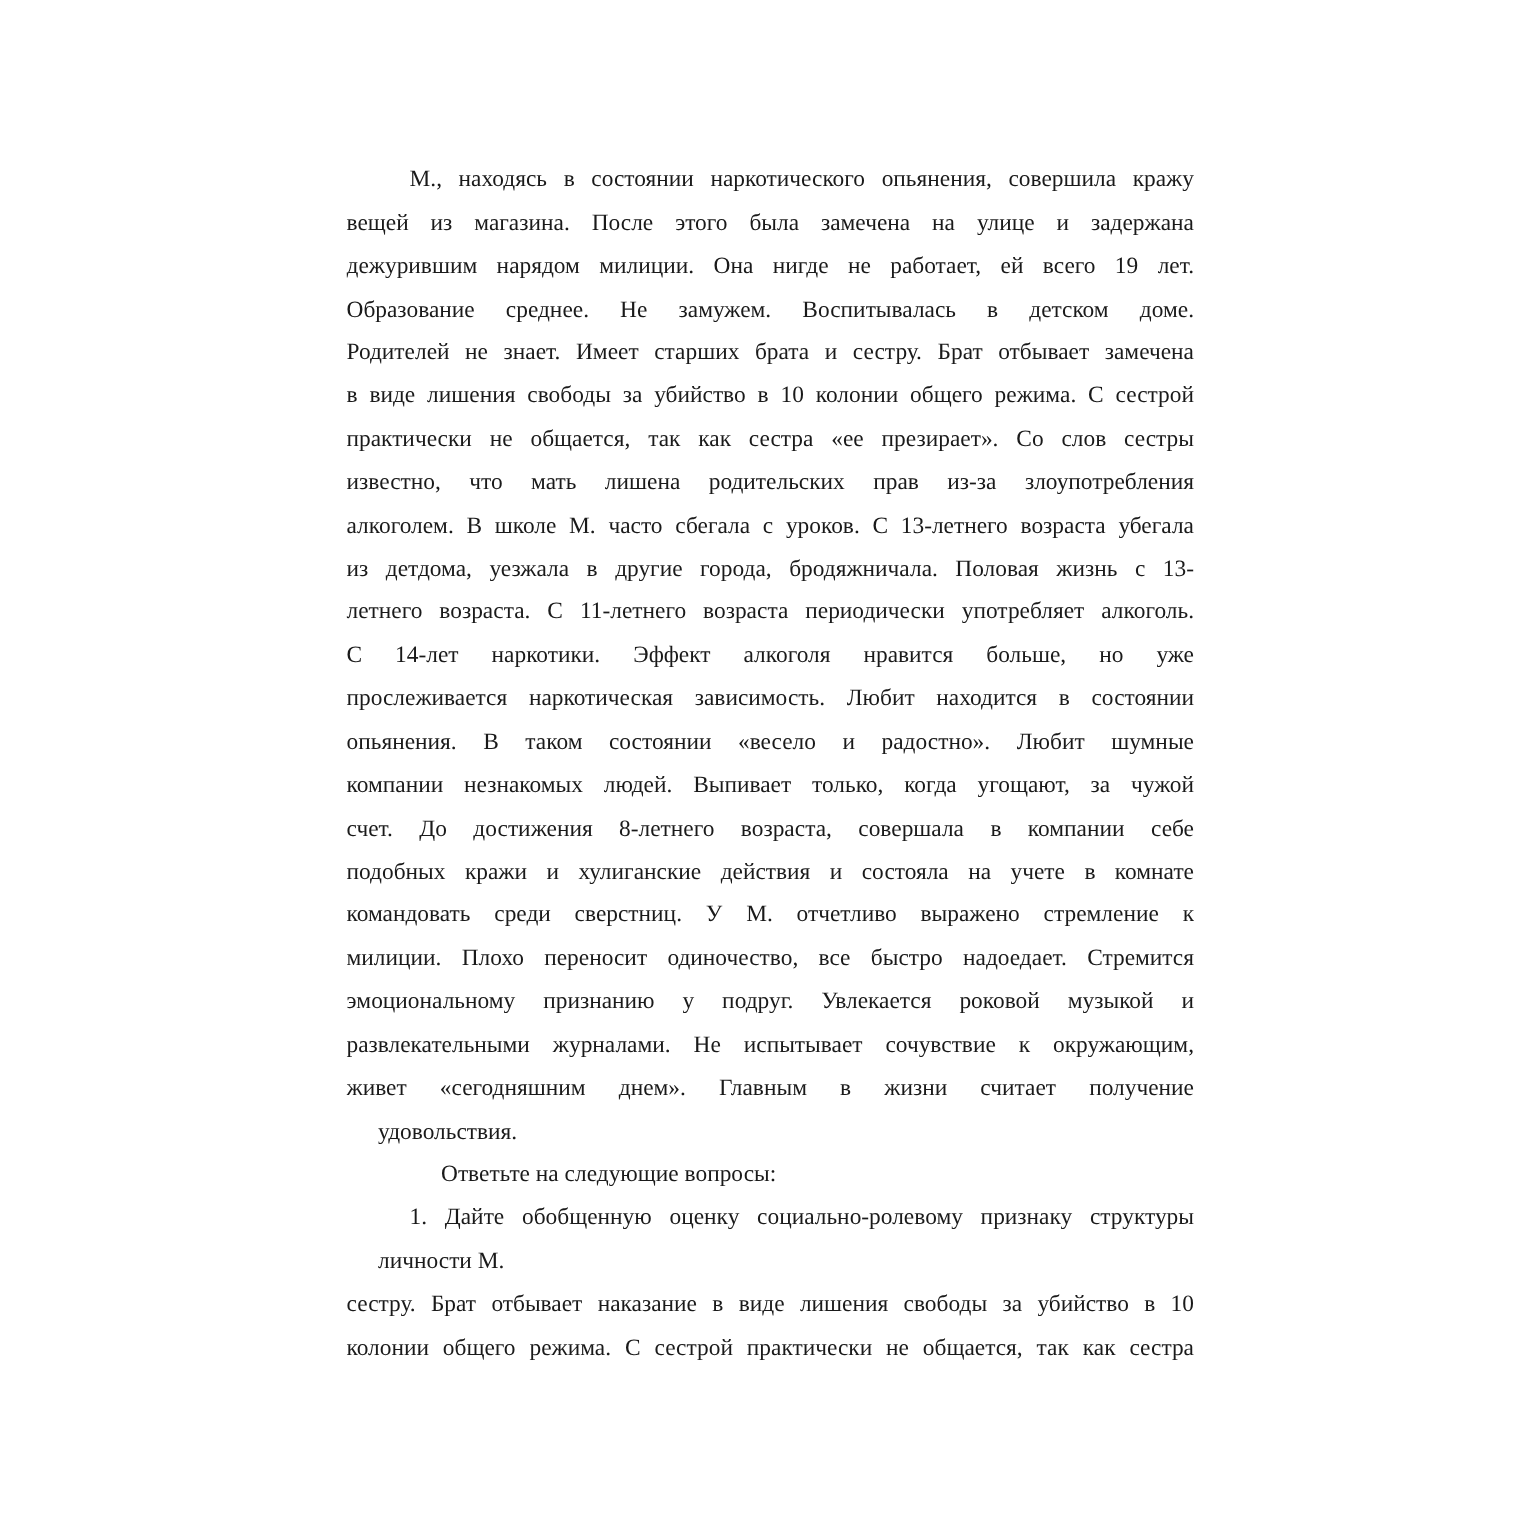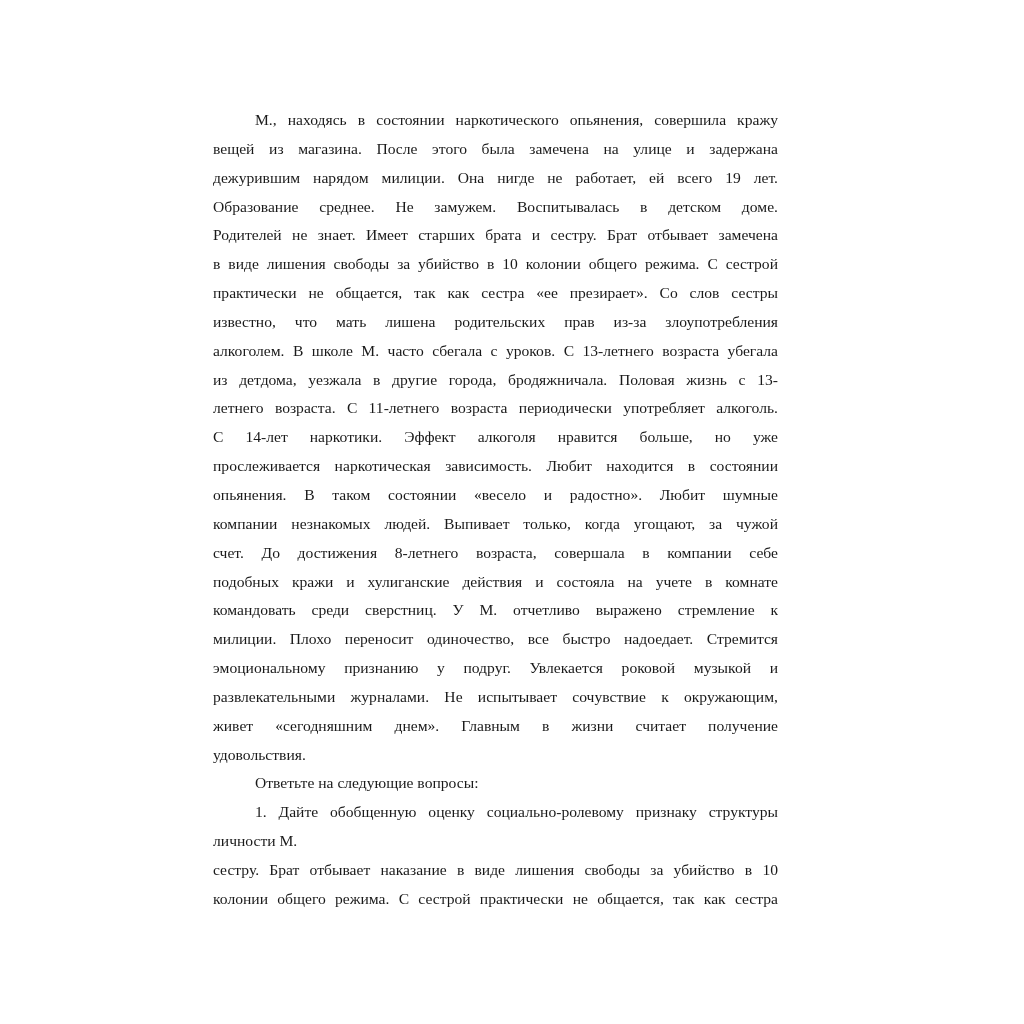--- a/index.html
+++ b/index.html
@@ -1,34 +1,34 @@
 <!DOCTYPE html>
 <html><head>
 <meta charset="utf-8">
 <style>
   html, body { margin: 0; padding: 0; background: #ffffff; }
   body { width: 1024px; height: 1024px; position: relative; overflow: hidden; }
   .page {
     position: absolute;
-    left: 213px;
+    left: 231px;
     top: 106px;
     width: 565px;
     font-family: "Liberation Serif", "DejaVu Serif", serif;
     font-size: 15.6px;
     color: #1a1a1a;
   }
   .line {
     height: 28.85px;
     line-height: 28.85px;
     white-space: nowrap;
     text-align: justify;
     text-align-last: justify;
     overflow: hidden;
   }
-  .line.last { text-align-last: left; }
+  .line.last { text-align-last: left; margin-left: 21px; }
   .line.indent { padding-left: 42px; }
 </style>
 </head>
 <body>
 
 <div class="page">
 
   <div>
     <div class="line indent">М., находясь в состоянии наркотического опьянения, совершила кражу</div>
     <div class="line">вещей из магазина. После этого была замечена на улице и задержана</div>

